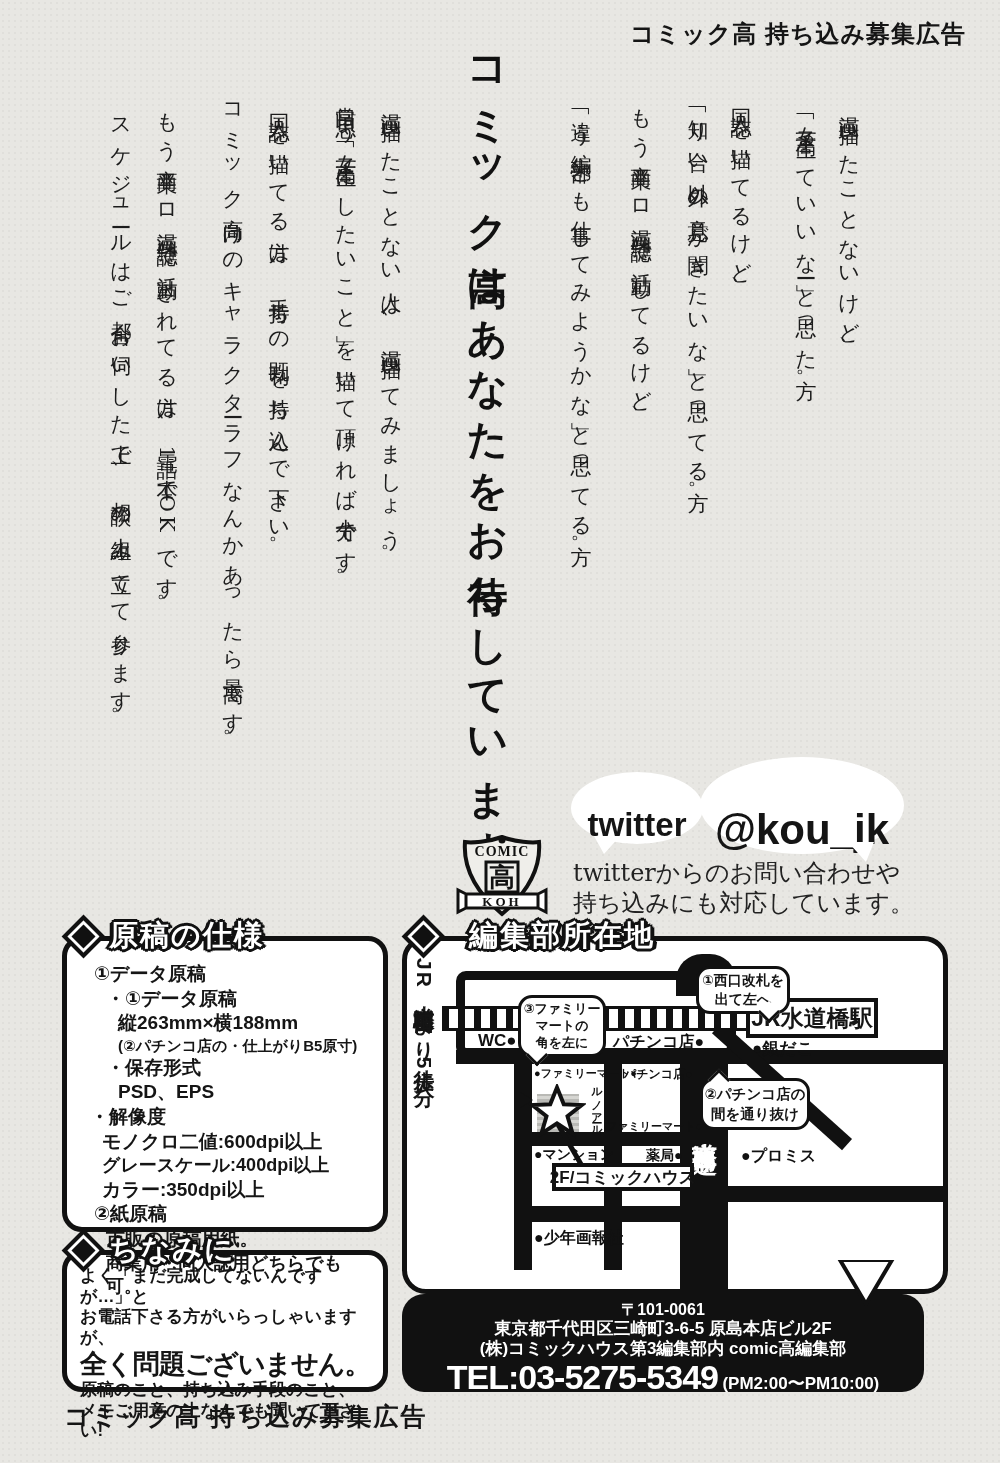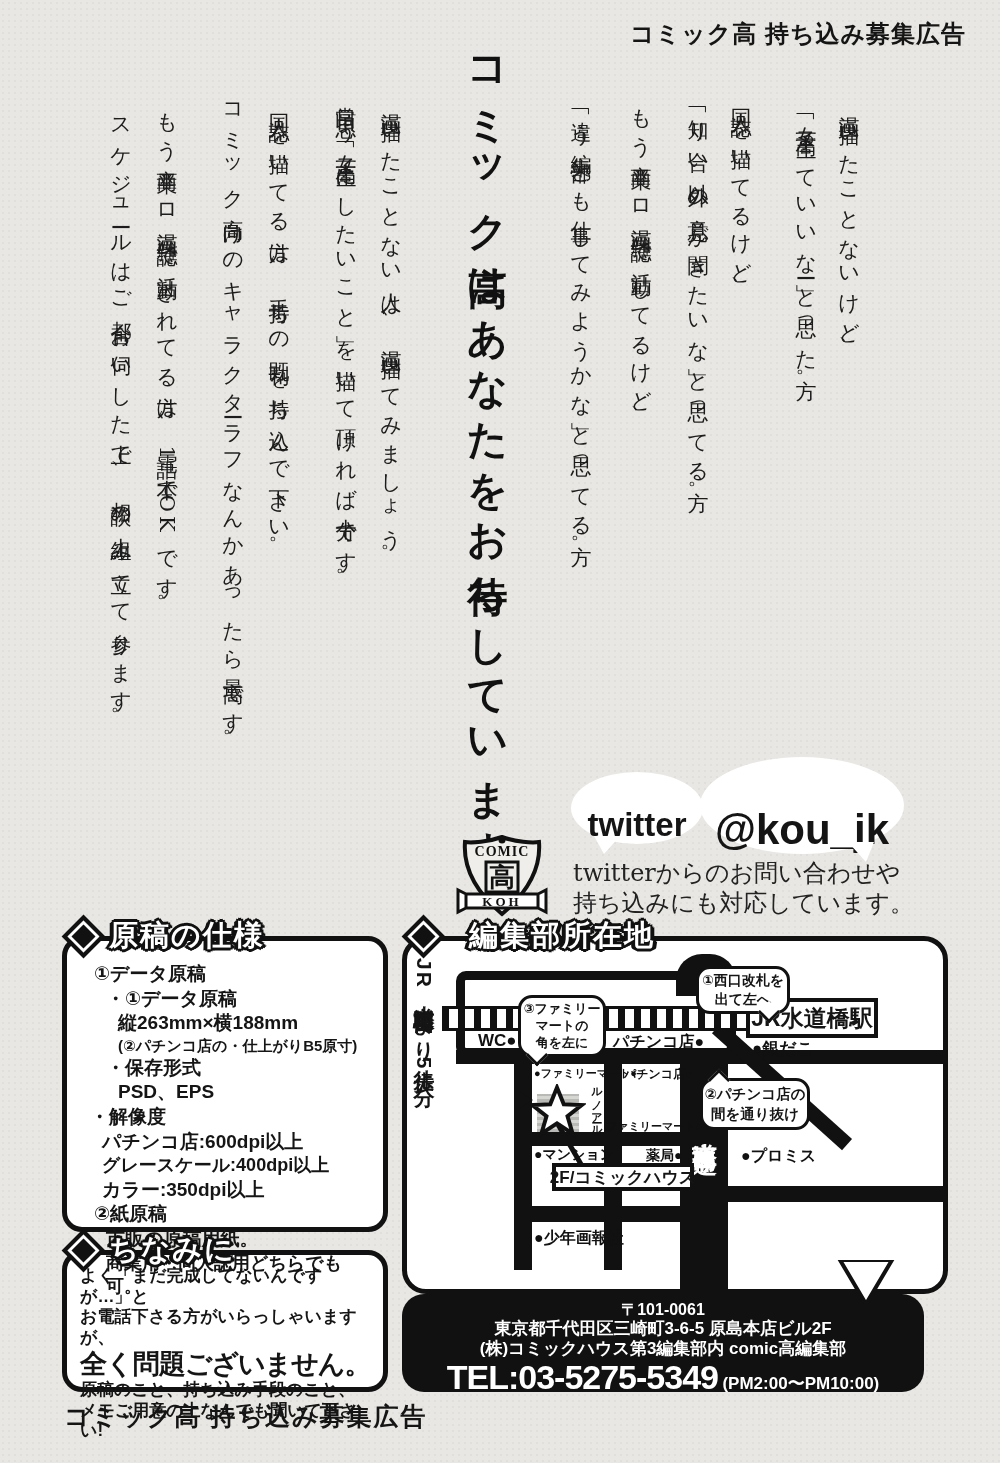--- a/index.html
+++ b/index.html
@@ -97,21 +97,21 @@
     <span class="outline-text">原稿の仕様</span>
   </div>
   <div class="abs gothic" style="left:88px;top:962px;width:284px;font-size:19px;font-weight:700;line-height:1.3;z-index:4;">
     <div style="padding-left:6px">①データ原稿</div>
     <div style="padding-left:18px">・①データ原稿</div>
     <div style="padding-left:30px">縦263mm×横188mm</div>
     <div style="padding-left:30px;font-size:15px;">(②パチンコ店の・仕上がりB5原寸)</div>
     <div style="padding-left:18px">・保存形式</div>
     <div style="padding-left:30px">PSD、EPS</div>
     <div style="padding-left:2px">・解像度</div>
-    <div style="padding-left:14px">パチンコ店:600dpi以上</div>
+    <div style="padding-left:14px">モノクロ二値:600dpi以上</div>
     <div style="padding-left:14px;font-size:18px;">グレースケール:400dpi以上</div>
     <div style="padding-left:14px">カラー:350dpi以上</div>
     <div style="padding-left:6px">②紙原稿</div>
     <div style="padding-left:18px">市販の原稿用紙。</div>
     <div style="padding-left:18px;font-size:18px;">商業用・同人誌用どちらでも可。</div>
   </div>
 
   <div class="roundbox" style="left:62px;top:1250px;width:326px;height:142px;"></div>
   <div class="sec-head" style="left:66px;top:1230px;">
     <span class="diamond"></span>

